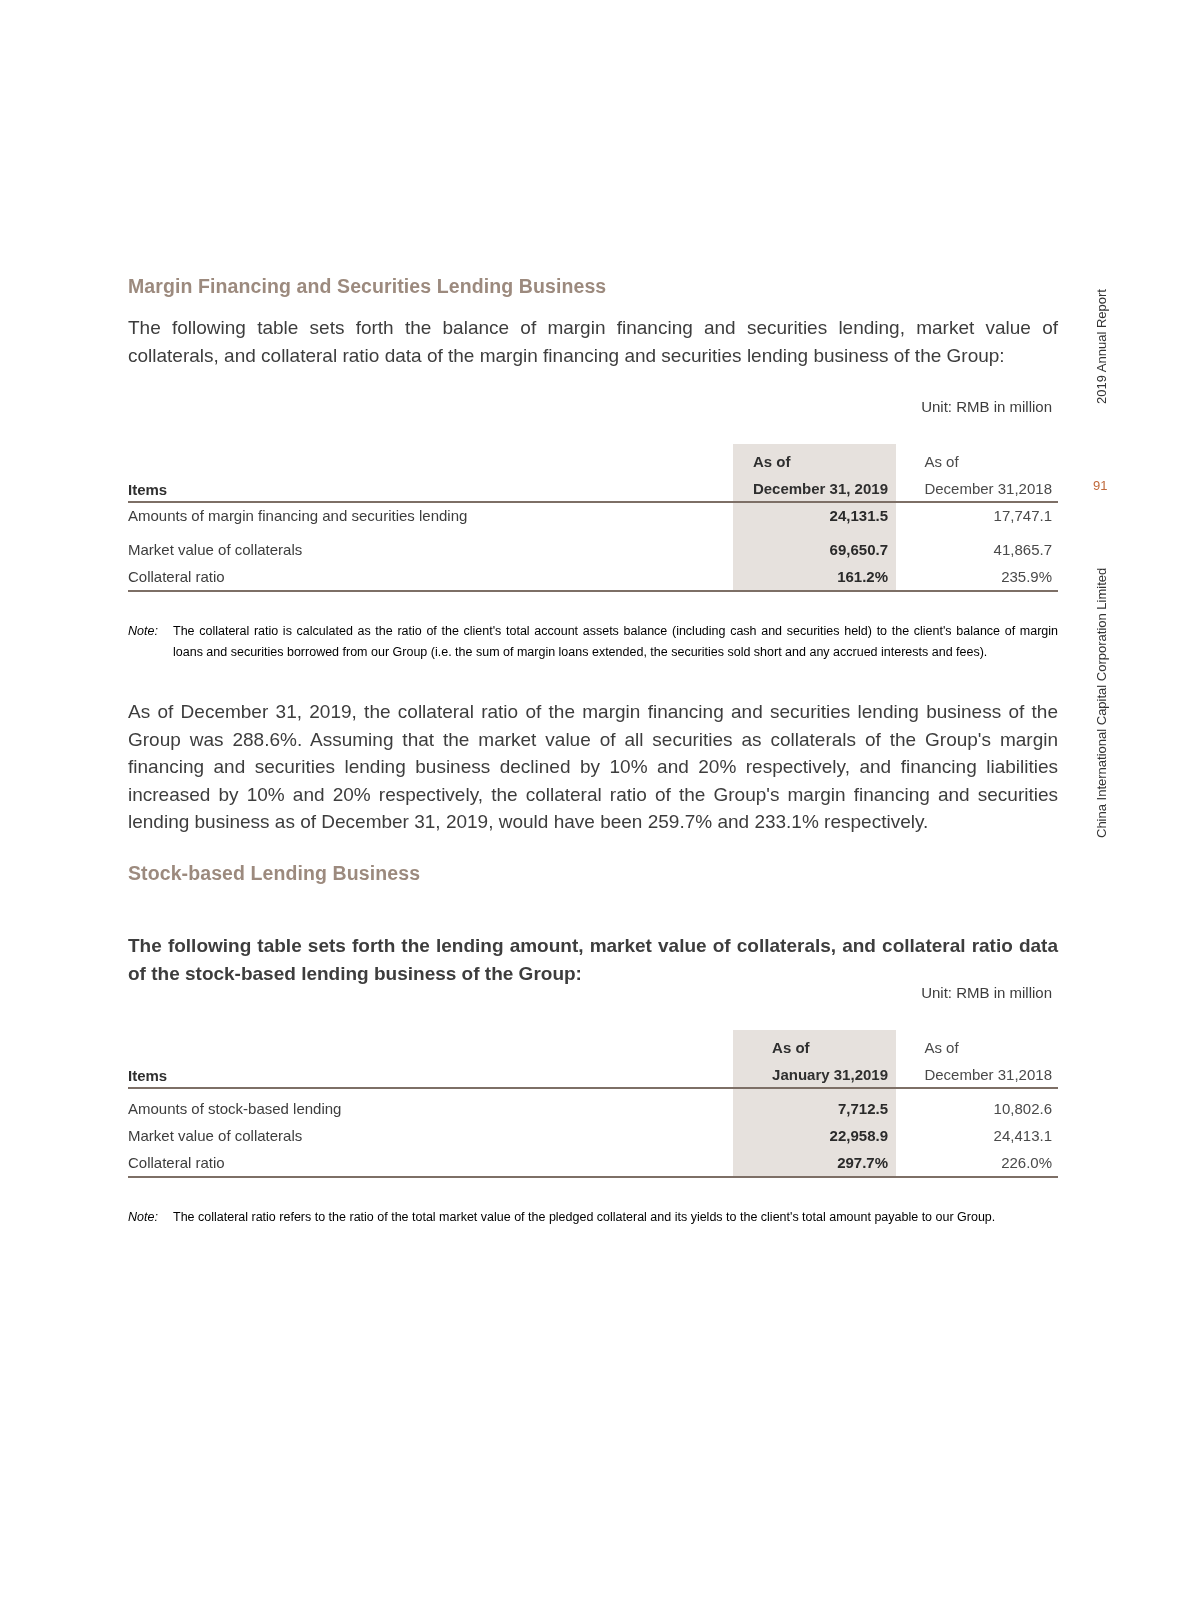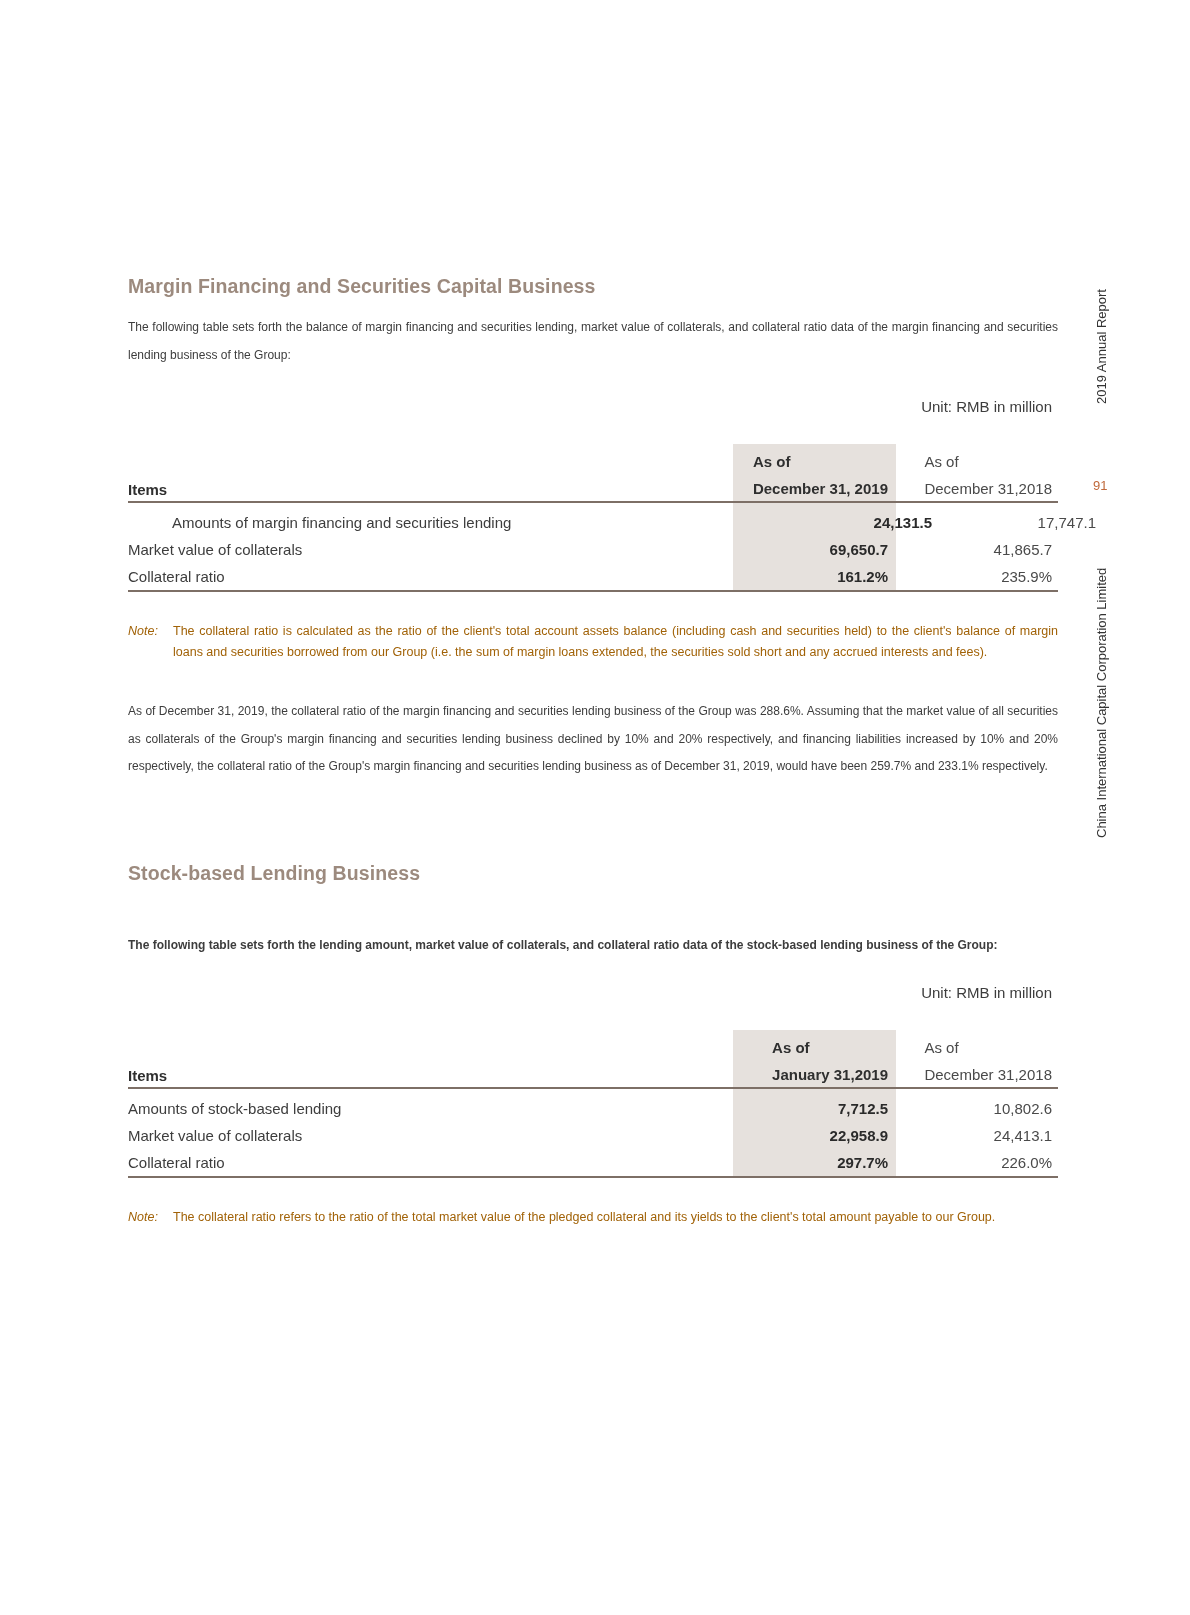--- a/index.html
+++ b/index.html
@@ -7,71 +7,71 @@
       width: 1190px; height: 1615px; position: relative; overflow: hidden;
       font-family: "Liberation Sans", "DejaVu Sans", sans-serif;
       color: #3a3a3a;
     }
     .content { position: absolute; left: 128px; width: 930px; top: 0; }
     .heading {
       position: absolute; left: 0; font-weight: bold; font-size: 19.5px;
       color: #9c8a7e; letter-spacing: 0.1px;
     }
     .para {
-      position: absolute; left: 0; width: 930px; font-size: 12px; line-height: 27.5px;
+      position: absolute; left: 0; width: 930px; font-size: 19px; line-height: 27.5px;
       color: #3d3d3d; text-align: justify;
     }
     .unit { position: absolute; right: 6px; font-size: 15px; color: #3d3d3d; }
     .tbl { position: absolute; left: 0; width: 930px; }
     .shade { position: absolute; left: 605px; width: 163px; background: #e6e1dd; }
     .hdr-row { position: absolute; left: 0; width: 930px; height: 56px; }
     .hdr-items { position: absolute; left: 0; bottom: 6px; font-weight: bold; font-size: 15px; color: #2f2f2f; }
     .hdr-col { position: absolute; font-size: 15px; line-height: 27px; }
     .hdr-col.c1 { right: 170px; font-weight: bold; color: #2f2f2f; }
     .hdr-col.c2 { right: 6px; color: #4a4a4a; }
     .rule { position: absolute; left: 0; width: 930px; height: 2px; background: #7d6f66; }
     .row { position: absolute; left: 0; width: 930px; height: 27px; font-size: 15px; line-height: 27px; }
     .row .label { position: absolute; left: 0; color: #3d3d3d; }
     .row .v1 { position: absolute; right: 170px; font-weight: bold; color: #2a2a2a; }
     .row .v2 { position: absolute; right: 6px; color: #4a4a4a; }
     .note {
-      position: absolute; left: 0; width: 930px; font-size: 12.5px; line-height: 21px; color: #a16207;
+      position: absolute; left: 0; width: 930px; font-size: 12.5px; line-height: 21px; color: #000000;
     }
     .note .note-label { position: absolute; left: 0; top: 0; font-style: italic; }
     .note .note-text { margin-left: 45px; text-align: justify; }
     .vert {
       position: absolute; white-space: nowrap;
       transform-origin: left top; transform: rotate(-90deg);
     }
     .pagenum { position: absolute; left: 1093px; top: 478px; font-size: 13px; color: #c0693b; }
   </style>
 </head>
 <body>
 
 <div class="content">
 
-  <div class="heading" style="top:275px;">Margin Financing and Securities Capital Business</div>
+  <div class="heading" style="top:275px;">Margin Financing and Securities Lending Business</div>
   <div class="para" style="top:314px;">The following table sets forth the balance of margin financing and securities lending, market value of collaterals, and collateral ratio data of the margin financing and securities lending business of the Group:</div>
   <div class="unit" style="top:398px;">Unit: RMB in million</div>
 
   <div class="tbl" style="top:444px;">
     <div class="shade" style="top:0; height:146px;"></div>
     <div class="hdr-row" style="top:4px;">
       <div class="hdr-items">Items</div>
       <div class="hdr-col c1" style="top:0;">
         <div>As of</div>
         <div>December 31, 2019</div>
       </div>
       <div class="hdr-col c2" style="top:0;">
         <div>As of</div>
         <div>December 31,2018</div>
       </div>
     </div>
     <div class="rule" style="top:57px;"></div>
-    <div class="row" style="top:65px;margin-left:44px;">
+    <div class="row" style="top:58px;">
       <span class="label">Amounts of margin financing and securities lending</span>
       <span class="v1">24,131.5</span>
       <span class="v2">17,747.1</span>
     </div>
     <div class="row" style="top:92px;">
       <span class="label">Market value of collaterals</span>
       <span class="v1">69,650.7</span>
       <span class="v2">41,865.7</span>
     </div>
     <div class="row" style="top:119px;">

